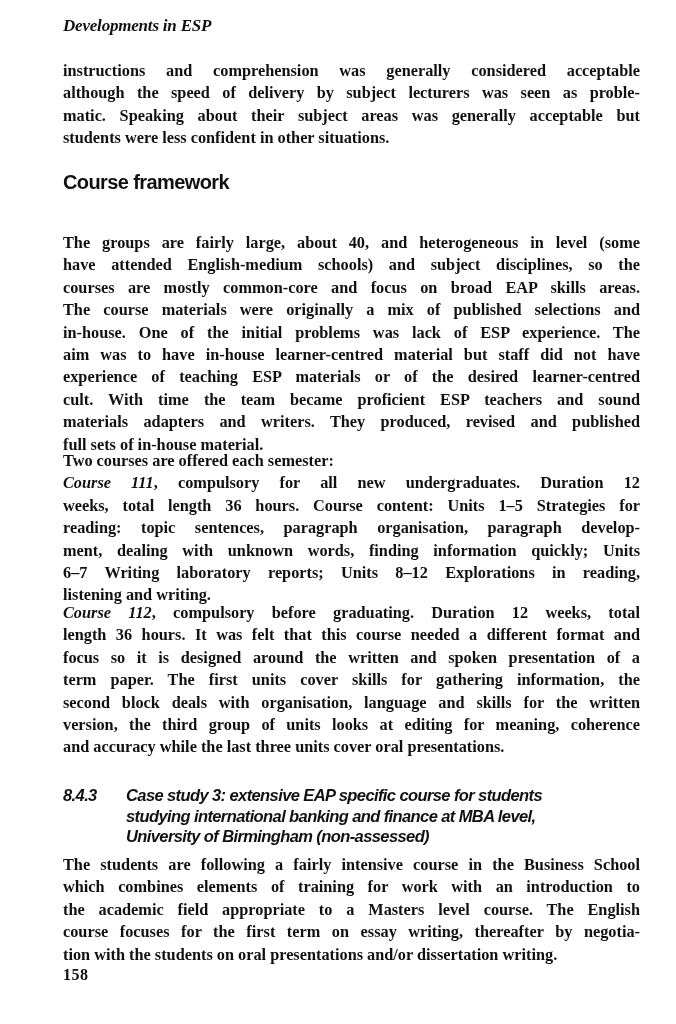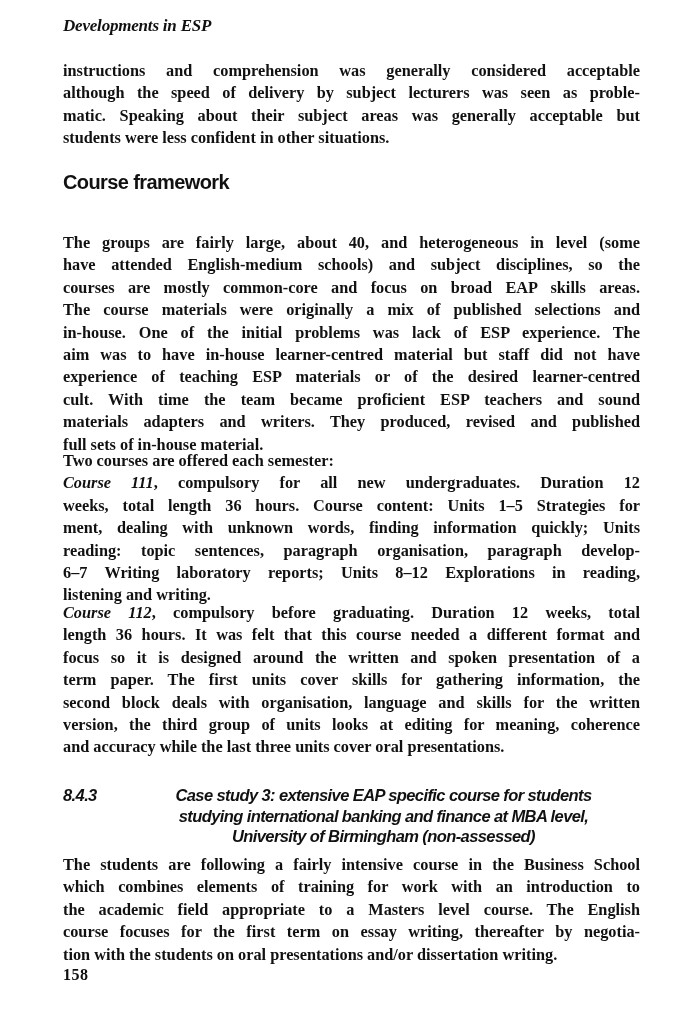--- a/index.html
+++ b/index.html
@@ -25,21 +25,21 @@
       font-family: "Liberation Sans", "DejaVu Sans", sans-serif;
       font-size: 20px; letter-spacing: -0.6px;
     }
     .case-head {
       position: absolute; left: 63px; top: 785px; width: 580px;
       font-family: "Liberation Sans", "DejaVu Sans", sans-serif;
       font-style: italic; font-size: 16.5px; line-height: 20.5px; letter-spacing: -0.6px;
     }
     .case-head .num { position: absolute; left: 0; top: 0; }
     .case-head .title { position: absolute; left: 63px; top: 0; width: 515px; }
-    .case-head .title span { display: block; white-space: nowrap; text-align: center; }
+    .case-head .title span { display: block; white-space: nowrap; }
     .it { font-style: italic; }
     .page-number {
       position: absolute; left: 63px; top: 966px;
       font-size: 16px; letter-spacing: 0.5px;
     }
   </style>
 </head>
 <body>
 
 <div class="page">
@@ -65,22 +65,22 @@
     <span class="line">experience of teaching ESP materials or of the desired learner-centred</span>
     <span class="line">cult. With time the team became proficient ESP teachers and sound</span>
     <span class="line">materials adapters and writers. They produced, revised and published</span>
     <span class="line last">full sets of in-house material.</span>
   </p>
 
   <p class="body-text" style="top:450px;">
     <span class="line last">Two courses are offered each semester:</span>
     <span class="line"><span class="it">Course 111</span><span>, compulsory for all new undergraduates. Duration 12</span></span>
     <span class="line">weeks, total length 36 hours. Course content: Units 1–5 Strategies for</span>
+    <span class="line">reading: topic sentences, paragraph organisation, paragraph develop-</span>
     <span class="line">ment, dealing with unknown words, finding information quickly; Units</span>
-    <span class="line">reading: topic sentences, paragraph organisation, paragraph develop-</span>
     <span class="line">6–7 Writing laboratory reports; Units 8–12 Explorations in reading,</span>
     <span class="line last">listening and writing.</span>
   </p>
 
   <p class="body-text" style="top:602px;">
     <span class="line"><span class="it">Course 112</span><span>, compulsory before graduating. Duration 12 weeks, total</span></span>
     <span class="line">length 36 hours. It was felt that this course needed a different format and</span>
     <span class="line">focus so it is designed around the written and spoken presentation of a</span>
     <span class="line">term paper. The first units cover skills for gathering information, the</span>
     <span class="line">second block deals with organisation, language and skills for the written</span>

